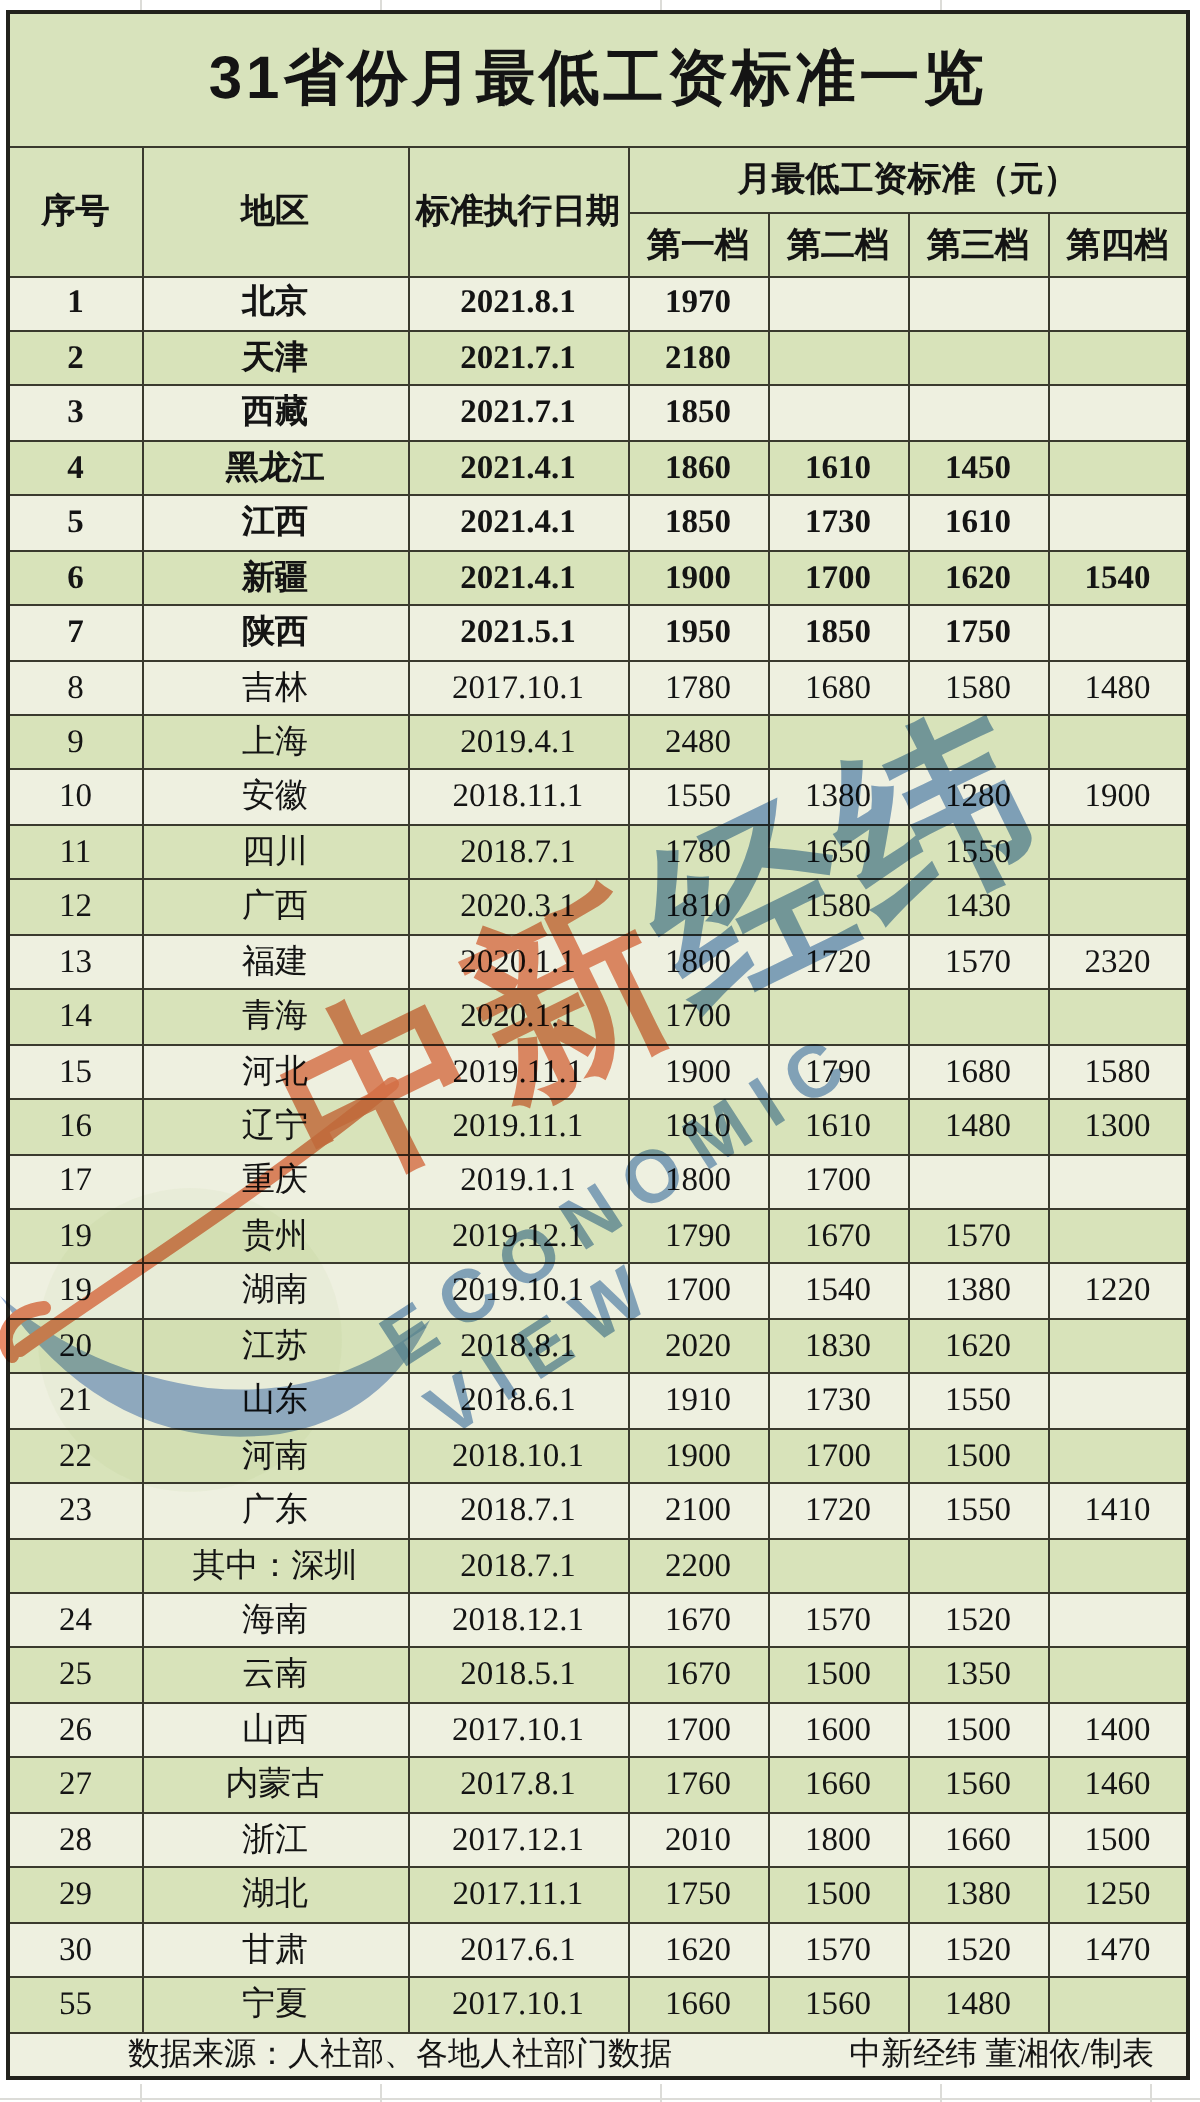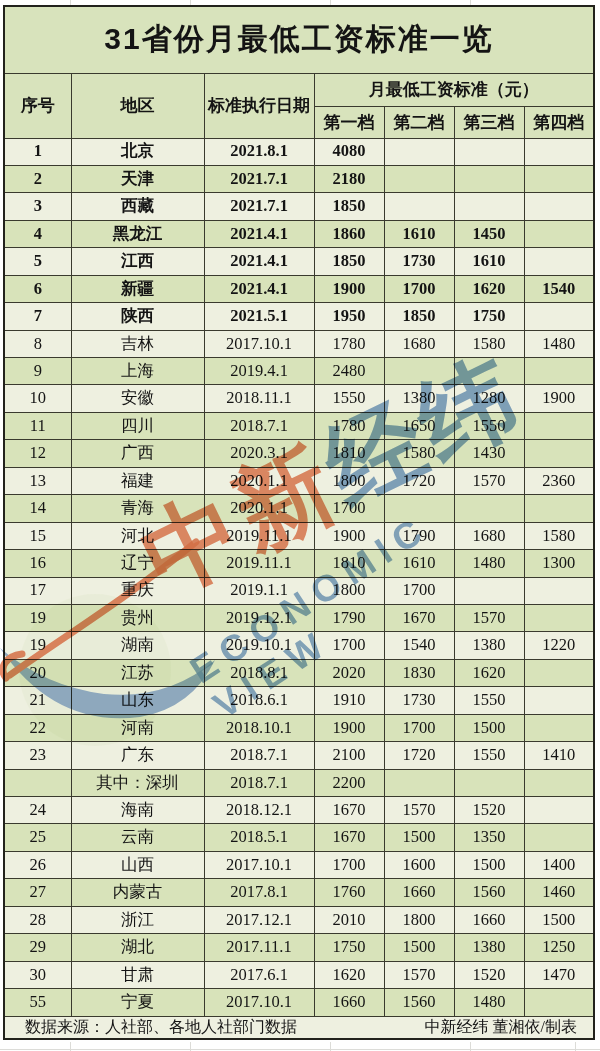--- a/index.html
+++ b/index.html
@@ -65,20 +65,21 @@
 
   tbody tr{height:27.45px;background:var(--row-light);}
   tbody tr.dark{background:var(--row-dark);}
   tbody td{font-size:16.5px;line-height:1;}
   tbody tr.bold td{font-weight:bold;}
 
   tfoot td{
     height:20px;
     background:var(--row-light);
     font-size:16px;
+    padding-left:39px;
   }
   .footer-flex{
     display:flex;
     justify-content:space-between;
     align-items:center;
     padding:0 16px 0 20px;
   }
 
   
   .wm{
@@ -153,21 +154,21 @@
       <th>第二档</th>
       <th>第三档</th>
       <th>第四档</th>
     </tr>
   </thead>
   <tbody id="rows">
       <tr class="bold">
         <td>1</td>
         <td>北京</td>
         <td>2021.8.1</td>
-        <td>4080</td>
+        <td>1970</td>
         <td></td>
         <td></td>
         <td></td>
       </tr>
       <tr class="dark bold">
         <td>2</td>
         <td>天津</td>
         <td>2021.7.1</td>
         <td>2180</td>
         <td></td>
@@ -264,21 +265,21 @@
         <td>1430</td>
         <td></td>
       </tr>
       <tr>
         <td>13</td>
         <td>福建</td>
         <td>2020.1.1</td>
         <td>1800</td>
         <td>1720</td>
         <td>1570</td>
-        <td>2360</td>
+        <td>2320</td>
       </tr>
       <tr class="dark">
         <td>14</td>
         <td>青海</td>
         <td>2020.1.1</td>
         <td>1700</td>
         <td></td>
         <td></td>
         <td></td>
       </tr>

